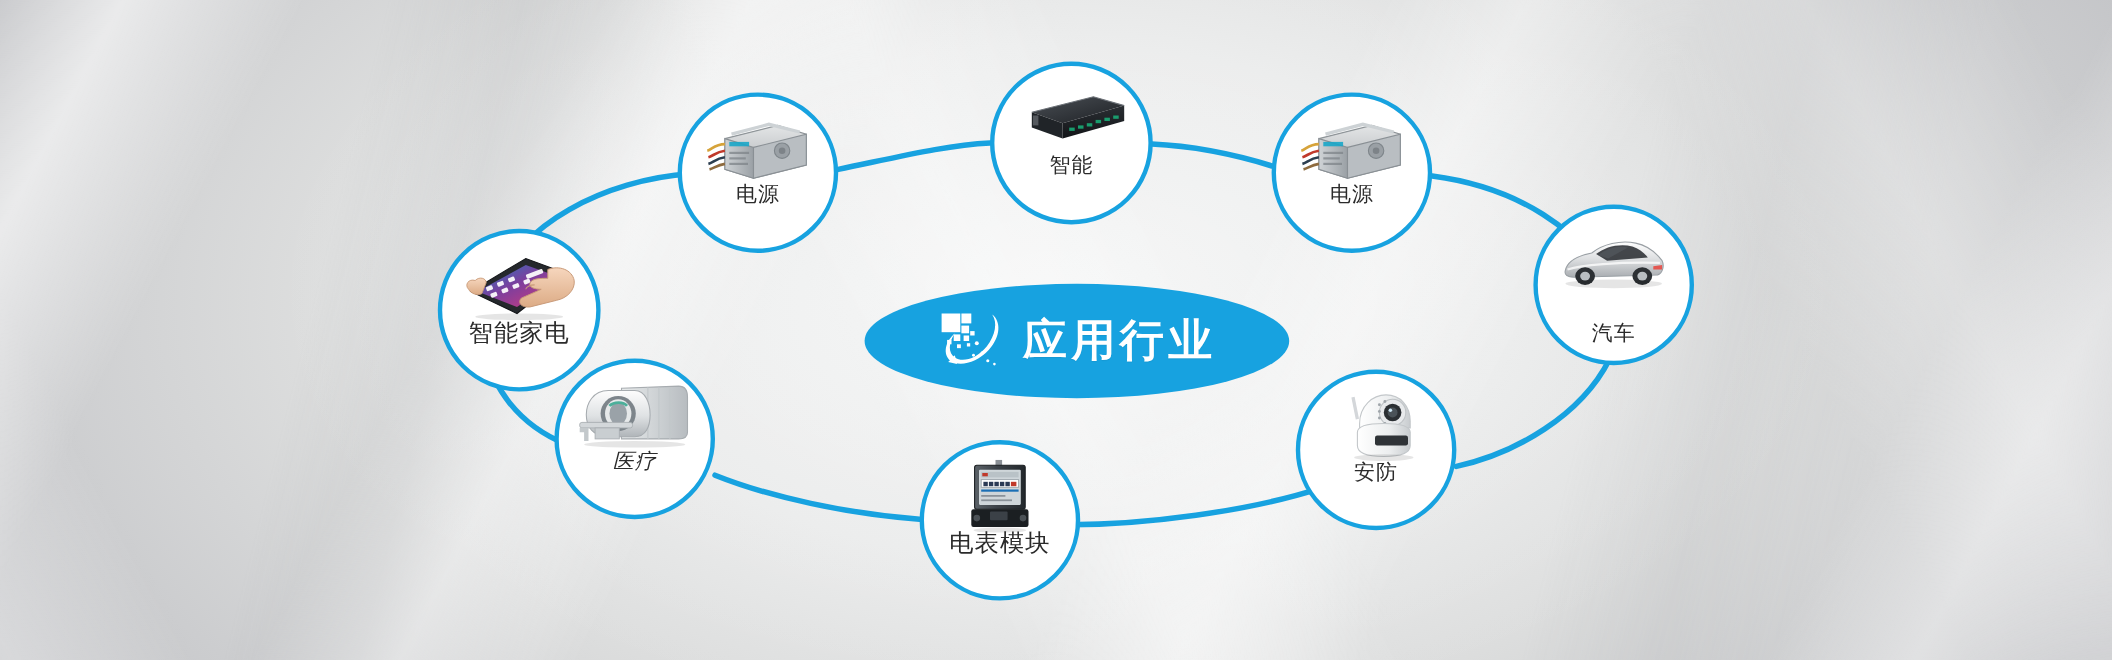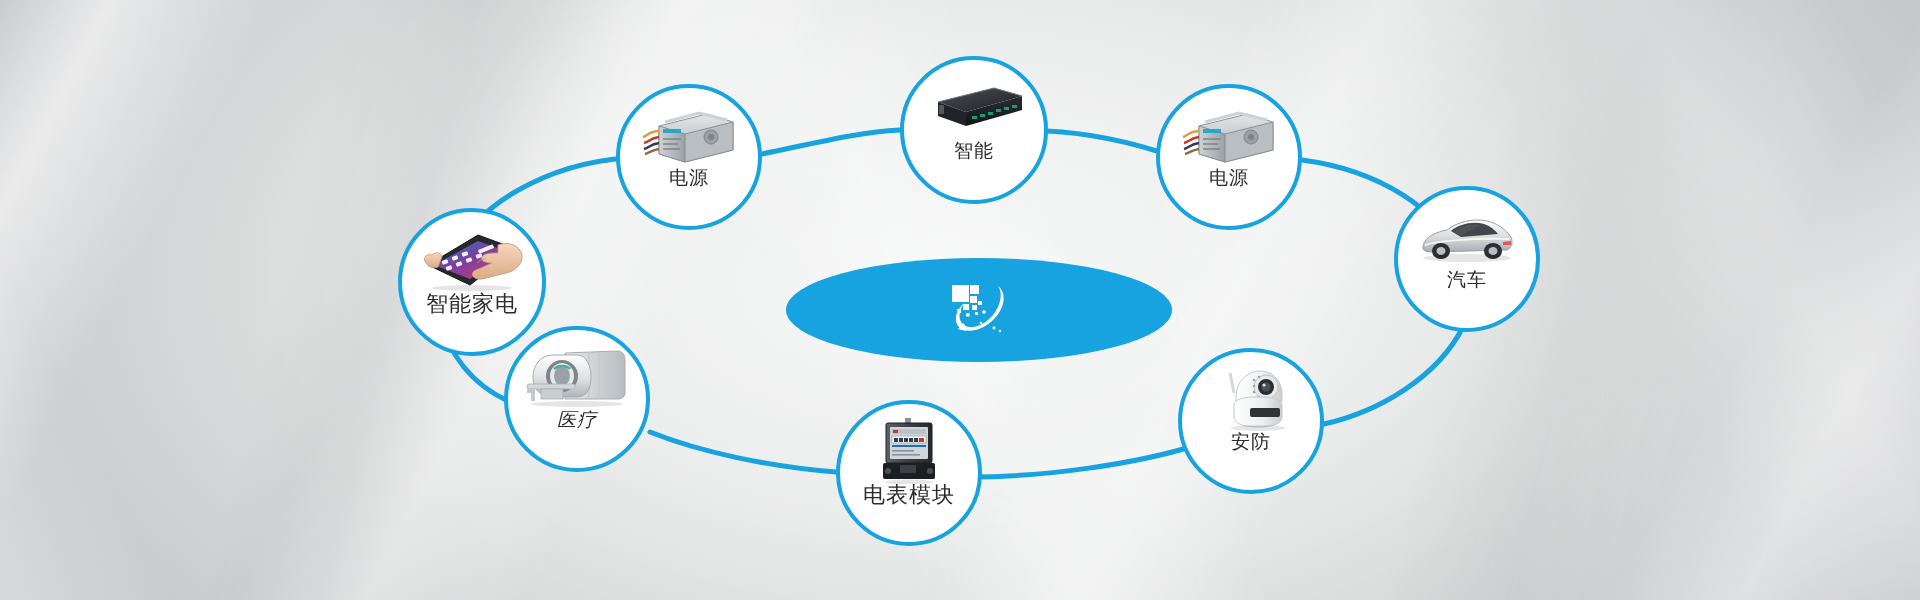--- a/index.html
+++ b/index.html
@@ -186,21 +186,21 @@
           <path d="M18 27 C9 27, 6 32, 2 33" stroke="#d6a33a"></path>
           <path d="M18 33 C10 34, 7 38, 3 39" stroke="#c0392b"></path>
           <path d="M18 39 C10 40, 7 44, 3 45" stroke="#2c3e50"></path>
           <path d="M18 45 C11 46, 8 49, 4 50" stroke="#8e6b3f"></path>
         </g>
       </svg>
     </div>
     <div class="lbl">电源</div>
   </div>
 
-  <div class="node" style="left: 1394px; top: 186px; width: 146px; height: 146px; border-color: rgb(23, 162, 224);">
+  <div class="node" style="left: 1394px; top: 186px; width: 146px; height: 146px; border-color: rgb(23, 162, 224); gap: 24px;">
     <div class="thumb">
       <svg width="100" height="54" viewBox="0 0 100 54">
         <defs>
           <linearGradient id="carBody" x1="0" y1="0" x2="0" y2="1">
             <stop offset="0" stop-color="#ffffff"></stop>
               <stop offset=".5" stop-color="#dcdee0"></stop>
             <stop offset="1" stop-color="#a9adb1"></stop>
           </linearGradient>
         </defs>
         <path d="M6 36 C8 26, 20 22, 30 20 C40 12, 56 8, 70 11 C80 13, 88 19, 94 27 C96 31, 95 38, 90 40 L14 42 C8 42, 5 40, 6 36 Z" fill="url(#carBody)" stroke="#9aa0a5" stroke-width="1"></path>
@@ -211,21 +211,21 @@
         <ellipse cx="24" cy="41" rx="9" ry="8" fill="#2c3034"></ellipse>
         <ellipse cx="24" cy="41" rx="4.5" ry="4" fill="#b9bec2"></ellipse>
         <ellipse cx="76" cy="41" rx="9" ry="8" fill="#2c3034"></ellipse>
         <ellipse cx="76" cy="41" rx="4.5" ry="4" fill="#b9bec2"></ellipse>
         <ellipse cx="50" cy="48" rx="44" ry="4" fill="#000" opacity=".10"></ellipse>
       </svg>
     </div>
     <div class="lbl">汽车</div>
   </div>
 
-  <div class="node" style="left: 1178px; top: 348px; width: 146px; height: 146px; border-color: rgb(23, 162, 224); text-align: right;">
+  <div class="node" style="left: 1178px; top: 336px; width: 146px; height: 146px; border-color: rgb(23, 162, 224); text-align: right;">
     <div class="thumb">
       <svg width="82" height="64" viewBox="0 0 82 64">
         <defs>
           <linearGradient id="camG" x1="0" y1="0" x2="1" y2="0">
             <stop offset="0" stop-color="#ffffff"></stop>
               <stop offset=".6" stop-color="#eceeef"></stop>
             <stop offset="1" stop-color="#c8cccf"></stop>
           </linearGradient>
         </defs>
         <path d="M20 6 L24 26" stroke="#d4d7da" stroke-width="3" fill="none"></path>
@@ -375,15 +375,16 @@
           <circle cx="41" cy="42" r="1.6"></circle>
           <circle cx="46" cy="49" r="1.4"></circle>
           <circle cx="33" cy="44" r="1.3"></circle>
           <circle cx="52" cy="52" r="1.2"></circle>
         </g>
         <path d="M50 7 C58 13, 58 27, 47 39 C36 51, 20 55, 12 49 C5 43, 7 32, 16 24
                  C10 33, 10 42, 16 46 C23 51, 36 47, 45 36 C53 26, 55 14, 50 7 Z" fill="#ffffff"></path>
         <path d="M16 44 L10 50 L18 52 Z" fill="#ffffff"></path>
       </svg>
     </span>
+    <span class="btxt">应用行业</span>
   </div>
 
 </div>
 
 </body></html>

